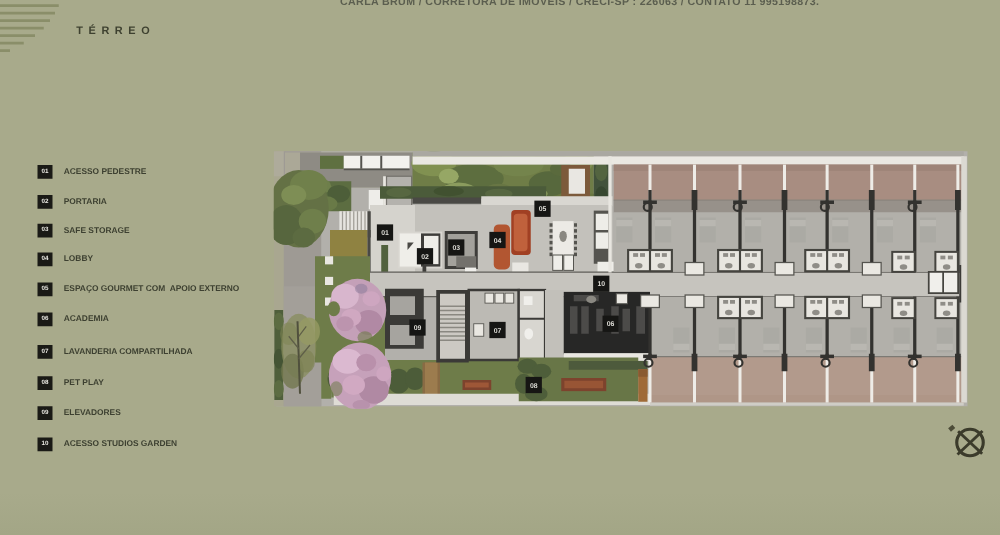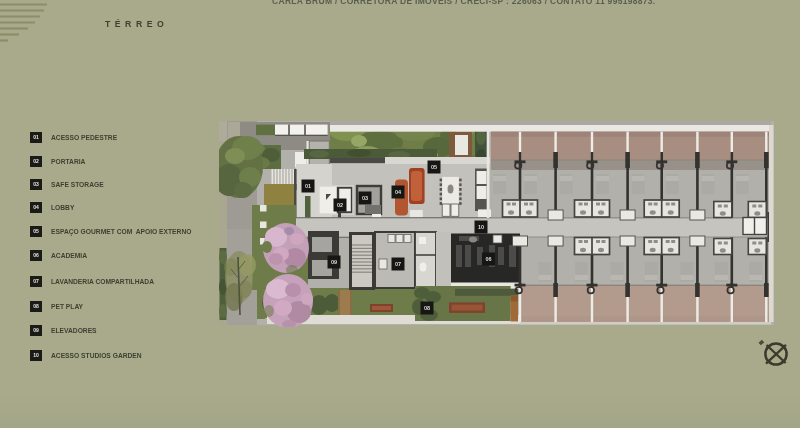--- a/index.html
+++ b/index.html
@@ -1,19 +1,19 @@
 <!DOCTYPE html>
 <html><head>
 <meta charset="utf-8">
 <style>
   html,body{margin:0;padding:0;}
   body{width:800px;height:428px;overflow:hidden;position:relative;
        background:linear-gradient(180deg,#a8aa8b 0 92%,#a3a686 100%);font-family:"Liberation Sans",sans-serif;}
   .title{position:absolute;left:61px;top:19px;filter:blur(0.22px);font-size:8.7px;font-weight:bold;
-         letter-spacing:4.5px;color:#3e4130;margin-left:44px;}
+         letter-spacing:4.5px;color:#3e4130;}
   .toptext{position:absolute;left:272px;top:-4px;filter:blur(0.4px);font-size:8.5px;font-weight:bold;
            color:#5b5e4f;letter-spacing:0.3px;white-space:nowrap;}
   .legend{position:absolute;left:30px;top:131px;filter:blur(0.22px);}
   .lrow{position:absolute;left:0;height:12px;white-space:nowrap;}
   .badge{display:inline-block;width:12px;height:11px;background:#1a1a16;
          color:#e9e8e2;font-size:5px;font-weight:bold;text-align:center;
          line-height:11px;vertical-align:top;}
   .ltext{display:inline-block;margin-left:9px;font-size:6.7px;font-weight:bold;
          color:#3d4031;letter-spacing:0px;line-height:11px;vertical-align:top;}
   .plan{position:absolute;left:219px;top:119px;filter:blur(0.35px) saturate(0.97);}

